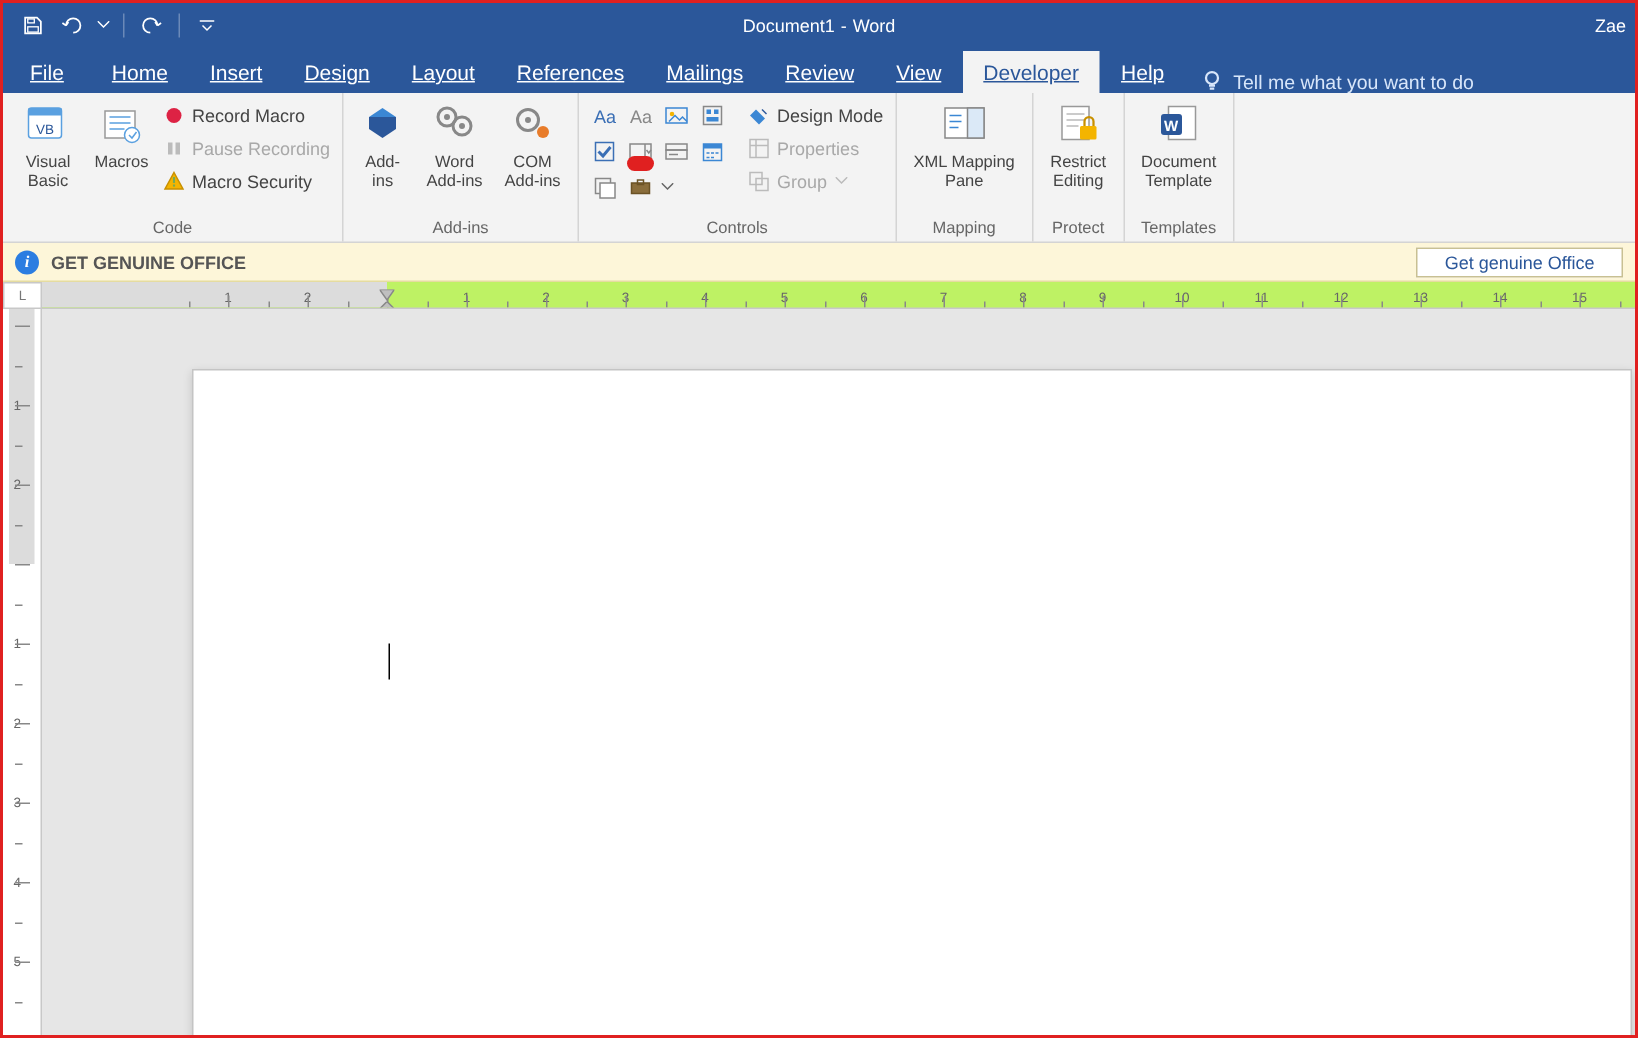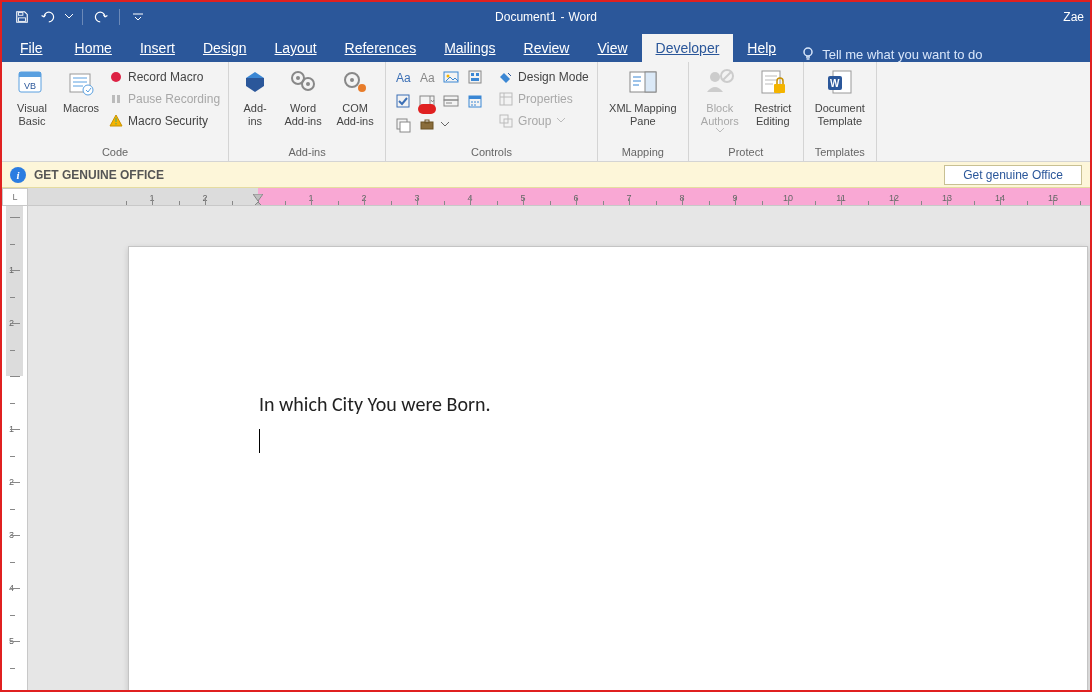--- a/index.html
+++ b/index.html
@@ -41,21 +41,21 @@
 
   
   .msgbar { background:#fdf6d9; border-bottom:1px solid #e5dca0; height:26px; display:flex; align-items:center; font-size:12px; color:#444; padding:0 8px; gap:8px;}
   .msgbar .infoico { width:16px; height:16px; border-radius:50%; background:#2b7de1; color:#fff; display:flex; align-items:center; justify-content:center; font-weight:bold; font-size:11px; font-style:italic; font-family:Georgia,serif;}
   .msgbar .title { font-weight:600; color:#555; }
   .msgbar .btn { margin-left:auto; background:#fff; border:1px solid #c8c093; padding:2px 18px; font-size:12px; cursor:pointer; color:#2b579a;}
 
   
   .workarea { position:relative; background:#e6e6e6; height: calc(692px - 30px - 30px - 100px - 26px - 4px); }
   .corner { position:absolute; left:0; top:0; width:26px; height:18px; background:#fff; border:1px solid #c8c8c8; font-size:9px; color:#777; display:flex; align-items:center; justify-content:center;}
-  .hruler { position:absolute; left:26px; right:0; top:0; height:18px; background:#f9a8d4; border-bottom:1px solid #c8c8c8; overflow:hidden;}
+  .hruler { position:absolute; left:26px; right:0; top:0; height:18px; background:#bef264; border-bottom:1px solid #c8c8c8; overflow:hidden;}
   .hruler .shade { position:absolute; top:0; bottom:0; background:#dcdcdc; }
   .hruler .tick { position:absolute; bottom:0; width:1px; background:#888; }
   .hruler .num { position:absolute; bottom:2px; font-size:9px; color:#666; transform:translateX(-50%); }
   .hruler .marker { position:absolute; top:0; }
   .vruler { position:absolute; left:0; top:18px; bottom:0; width:26px; background:#fff; border-right:1px solid #c8c8c8; overflow:hidden;}
   .vruler .shade { position:absolute; left:4px; right:4px; background:#dcdcdc; }
   .vruler .tick { position:absolute; left:8px; height:1px; background:#888; }
   .vruler .num { position:absolute; left:7px; font-size:9px; color:#666; transform:translateY(-50%); }
   .canvas { position:absolute; left:26px; top:18px; right:0; bottom:0; overflow:hidden; background:#e6e6e6;}
   .page { position:absolute; background:#fff; border:1px solid #c4c4c4; box-shadow: 0 2px 6px rgba(0,0,0,0.15);}
@@ -349,35 +349,20 @@
           </span>
         <span class="lbl" style="white-space:pre-line">XML Mapping
 Pane</span>
       </div>
     </div>
     <div class="group-label">Mapping</div>
   </div>
 
   <div class="group">
     <div class="group-body">
-      <div class="bigbtn" style="width:50px">
-        <span class="ico">
-            <svg width="30" height="28">
-              <circle cx="10" cy="9" r="5" fill="#ccc"></circle>
-              <path d="M2 24 q8-10 16 0" fill="#ccc"></path>
-              <circle cx="22" cy="8" r="6" fill="none" stroke="#ccc" stroke-width="2"></circle>
-              <path d="M18 12 l8-8" stroke="#ccc" stroke-width="2"></path>
-            </svg>
-          </span>
-        <span class="lbl disabled-text" style="white-space:pre-line">Block
-Authors</span>
-        <svg width="8" height="5" style="margin-top:1px">
-            <path d="M0 0 L4 4 L8 0" fill="none" stroke="#bbb"></path>
-          </svg>
-      </div>
       <div class="bigbtn" style="width:48px">
         <span class="ico">
             <svg width="30" height="28">
               <rect x="4" y="3" width="18" height="22" fill="#fff" stroke="#999"></rect>
               <path d="M7 8h12M7 12h12M7 16h8" stroke="#bbb"></path>
               <rect x="16" y="16" width="11" height="9" rx="1" fill="#f4b400"></rect>
               <path d="M19 16 v-3 a3 3 0 0 1 6 0 v3" fill="none" stroke="#c89000" stroke-width="1.5"></path>
             </svg>
           </span>
         <span class="lbl" style="white-space:pre-line">Restrict
@@ -502,17 +487,16 @@
       <div class="tick" style="top: 302.5px; width: 5px;"></div>
       <div class="tick" style="top: 329px; width: 10px;"></div>
       <div class="tick" style="top: 355.5px; width: 5px;"></div>
       <div class="tick" style="top: 382px; width: 10px;"></div>
       <div class="tick" style="top: 408.5px; width: 5px;"></div>
       <div class="tick" style="top: 435px; width: 10px;"></div>
       <div class="tick" style="top: 461.5px; width: 5px;"></div>
     </div>
   <div class="canvas">
     <div class="page" style="left:100px; top:40px; width:960px; height:1200px;">
-      <div class="doclinetext" style="left:130px; top:145px;">In which City You were Born.</div>
       <div class="cursor" style="left:130px; top:182px;"></div>
     </div>
   </div>
 </div>
 
 </body></html>

